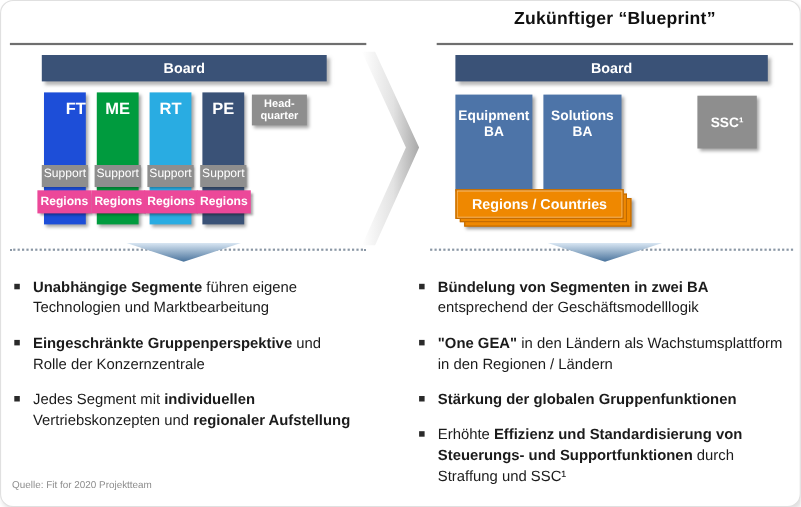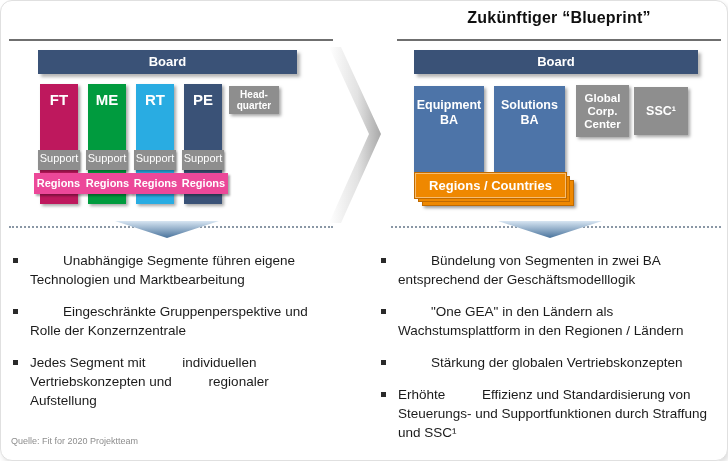--- a/index.html
+++ b/index.html
@@ -18,21 +18,21 @@
 
   .board{position:absolute;top:49px;height:24px;background:#3a5277;color:#fff;
     font-size:13px;font-weight:bold;text-align:center;line-height:24px;
     box-shadow:3px 3px 3px rgba(110,110,110,.5);}
   .board-left{left:37px;width:259px;}
   .board-right{left:413px;width:284px;}
 
   .col{position:absolute;top:83px;width:38px;height:120px;color:#fff;font-weight:bold;
     font-size:15px;text-align:center;padding-top:7px;box-sizing:border-box;
     box-shadow:2px 2px 3px rgba(0,0,0,.35);}
-  .col-ft{left:39px;background:#be185d;}
+  .col-ft{left:39px;background:#1d4ed8;text-align:right;}
   .col-me{left:87px;background:#009b3e;}
   .col-rt{left:135px;background:#29ace2;}
   .col-pe{left:183px;background:#3a5277;}
 
   .hq{position:absolute;left:228px;top:85px;width:50px;height:28px;background:#8e8e8e;
     color:#fff;font-size:10px;font-weight:bold;line-height:11px;text-align:center;
     padding-top:3px;box-sizing:border-box;white-space:pre-line;
     box-shadow:2px 2px 3px rgba(0,0,0,.35);}
 
   .support{position:absolute;top:149px;width:42px;height:20px;background:#8e8e8e;color:#fff;
@@ -69,21 +69,21 @@
   .tri-left{left:113px;}
   .tri-right{left:496px;}
   .chevron{position:absolute;left:322px;top:38px;}
 
   .bullets{position:absolute;display:flex;flex-direction:column;gap:13px;}
   .bullets-left{left:10px;top:250px;width:314px;}
   .bullets-right{left:378px;top:250px;width:336px;}
   .bullet{display:flex;align-items:flex-start;}
   .bullet .marker{width:5px;height:5px;background:#2a2a2a;margin:7px 12px 0 2px;flex:none;}
   .bullet .txt{font-size:13.5px;line-height:19px;color:#1b1b1b;}
-  .bullet .txt b{font-weight:normal;margin-left:33px;}
+  .bullet .txt b{font-weight:bold;}
 
   .footnote{position:absolute;left:10px;top:435px;font-size:9px;line-height:11px;color:#8d8d8d;}
 </style>
 </head>
 <body>
 
 <div class="slide">
 
   <div class="rule rule-left"></div>
 
@@ -106,21 +106,20 @@
   <div class="support sup-4">Support</div>
 
   <div class="regions reg-1">Regions</div>
   <div class="regions reg-2">Regions</div>
   <div class="regions reg-3">Regions</div>
   <div class="regions reg-4">Regions</div>
 
   <div class="board board-right">Board</div>
   <div class="ba ba-1">Equipment BA</div>
   <div class="ba ba-2">Solutions BA</div>
-  <div class="graybox gcc">Global Corp. Center</div>
   <div class="graybox ssc">SSC¹</div>
 
   <div class="rc-layer rc-3"></div>
   <div class="rc-layer rc-2"></div>
   <div class="rc-main">Regions / Countries</div>
 
   <svg class="chevron" width="66" height="192">
     <defs>
       <linearGradient id="chevGrad" x1="0" y1="0" x2="1" y2="0">
         <stop offset="0" stop-color="#ffffff"></stop>
@@ -166,21 +165,21 @@
     <div class="bullet">
       <span class="marker"></span>
       <span class="txt"><b>Bündelung von Segmenten in zwei BA</b><span> entsprechend der Geschäftsmodelllogik</span></span>
     </div>
     <div class="bullet">
       <span class="marker"></span>
       <span class="txt"><b>"One GEA"</b><span> in den Ländern als Wachstumsplattform in den Regionen / Ländern</span></span>
     </div>
     <div class="bullet">
       <span class="marker"></span>
-      <span class="txt"><b>Stärkung der globalen Vertriebskonzepten</b></span>
+      <span class="txt"><b>Stärkung der globalen Gruppenfunktionen</b></span>
     </div>
     <div class="bullet">
       <span class="marker"></span>
       <span class="txt"><span>Erhöhte </span><b>Effizienz und Standardisierung von Steuerungs- und Supportfunktionen</b><span> durch Straffung und SSC¹</span></span>
     </div>
   </div>
 
   <div class="footnote">
     <div>Quelle: Fit for 2020 Projektteam</div>
   </div>

